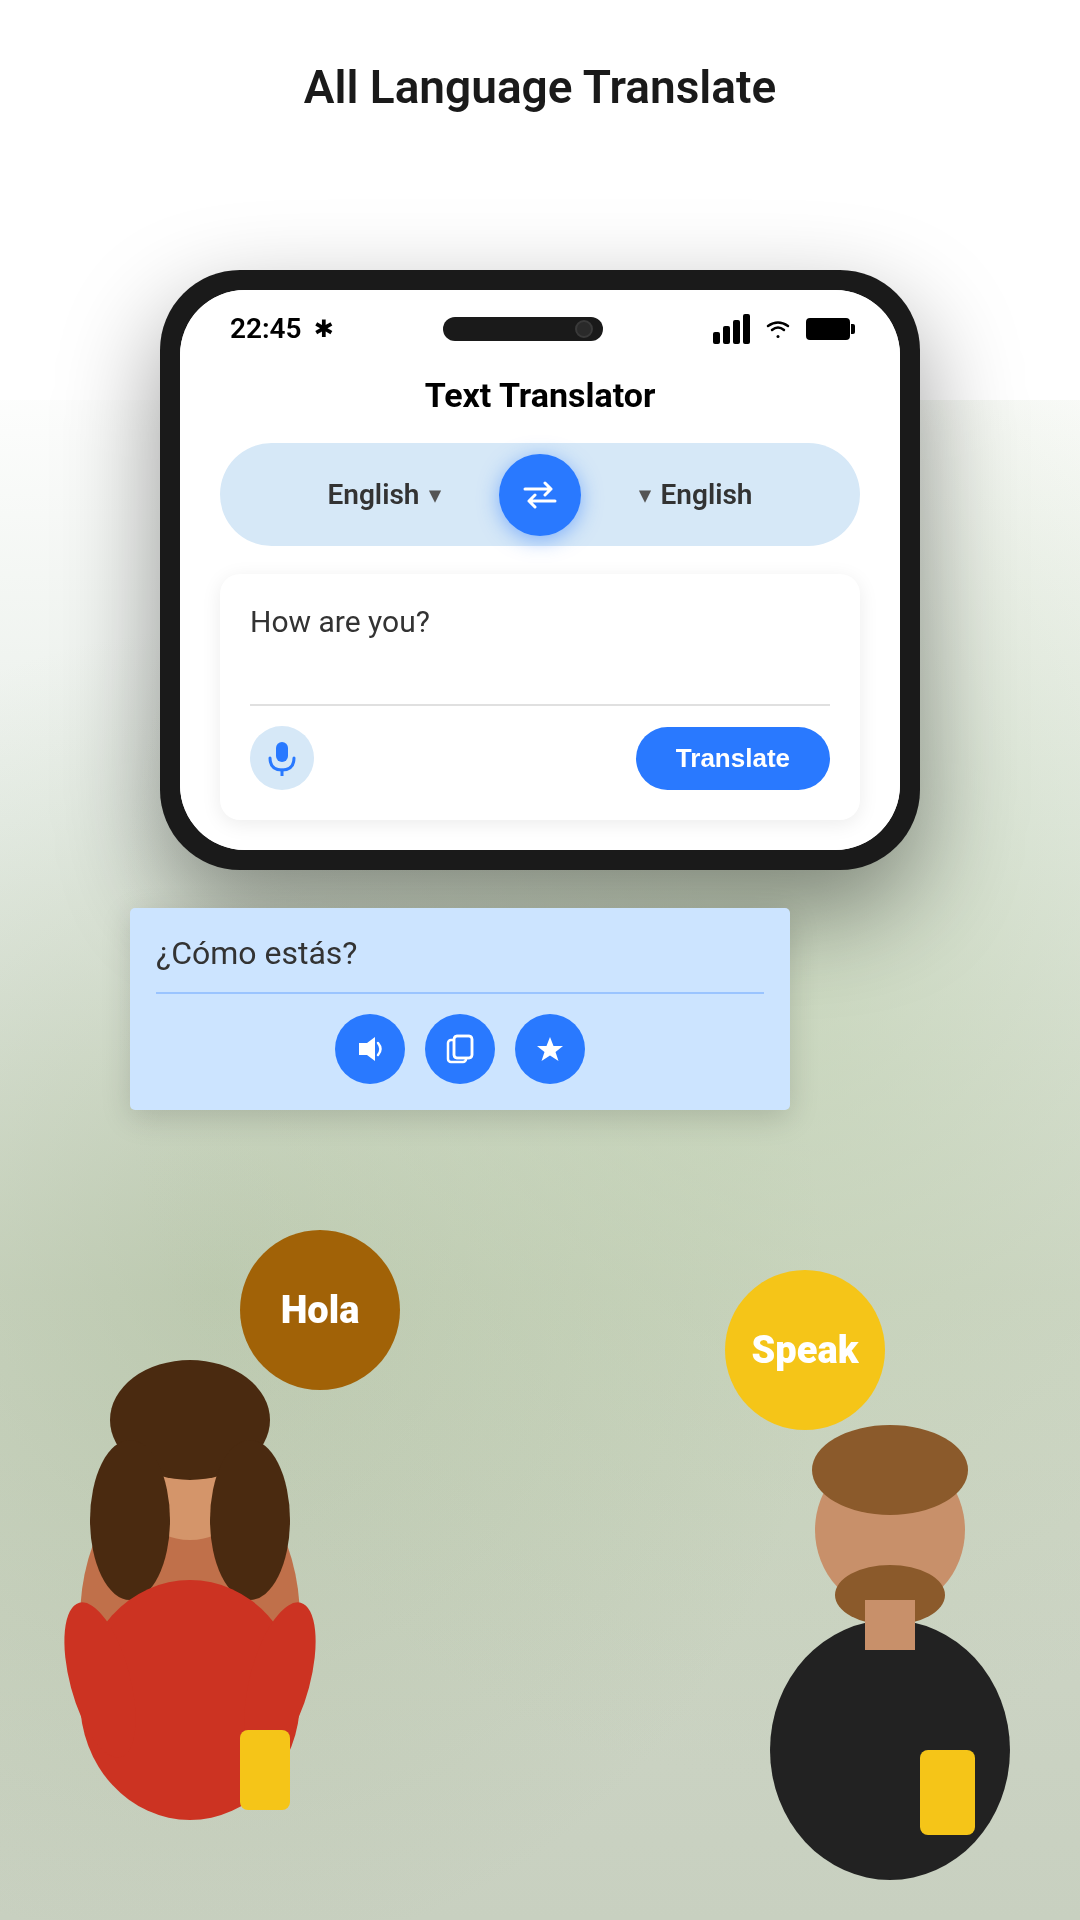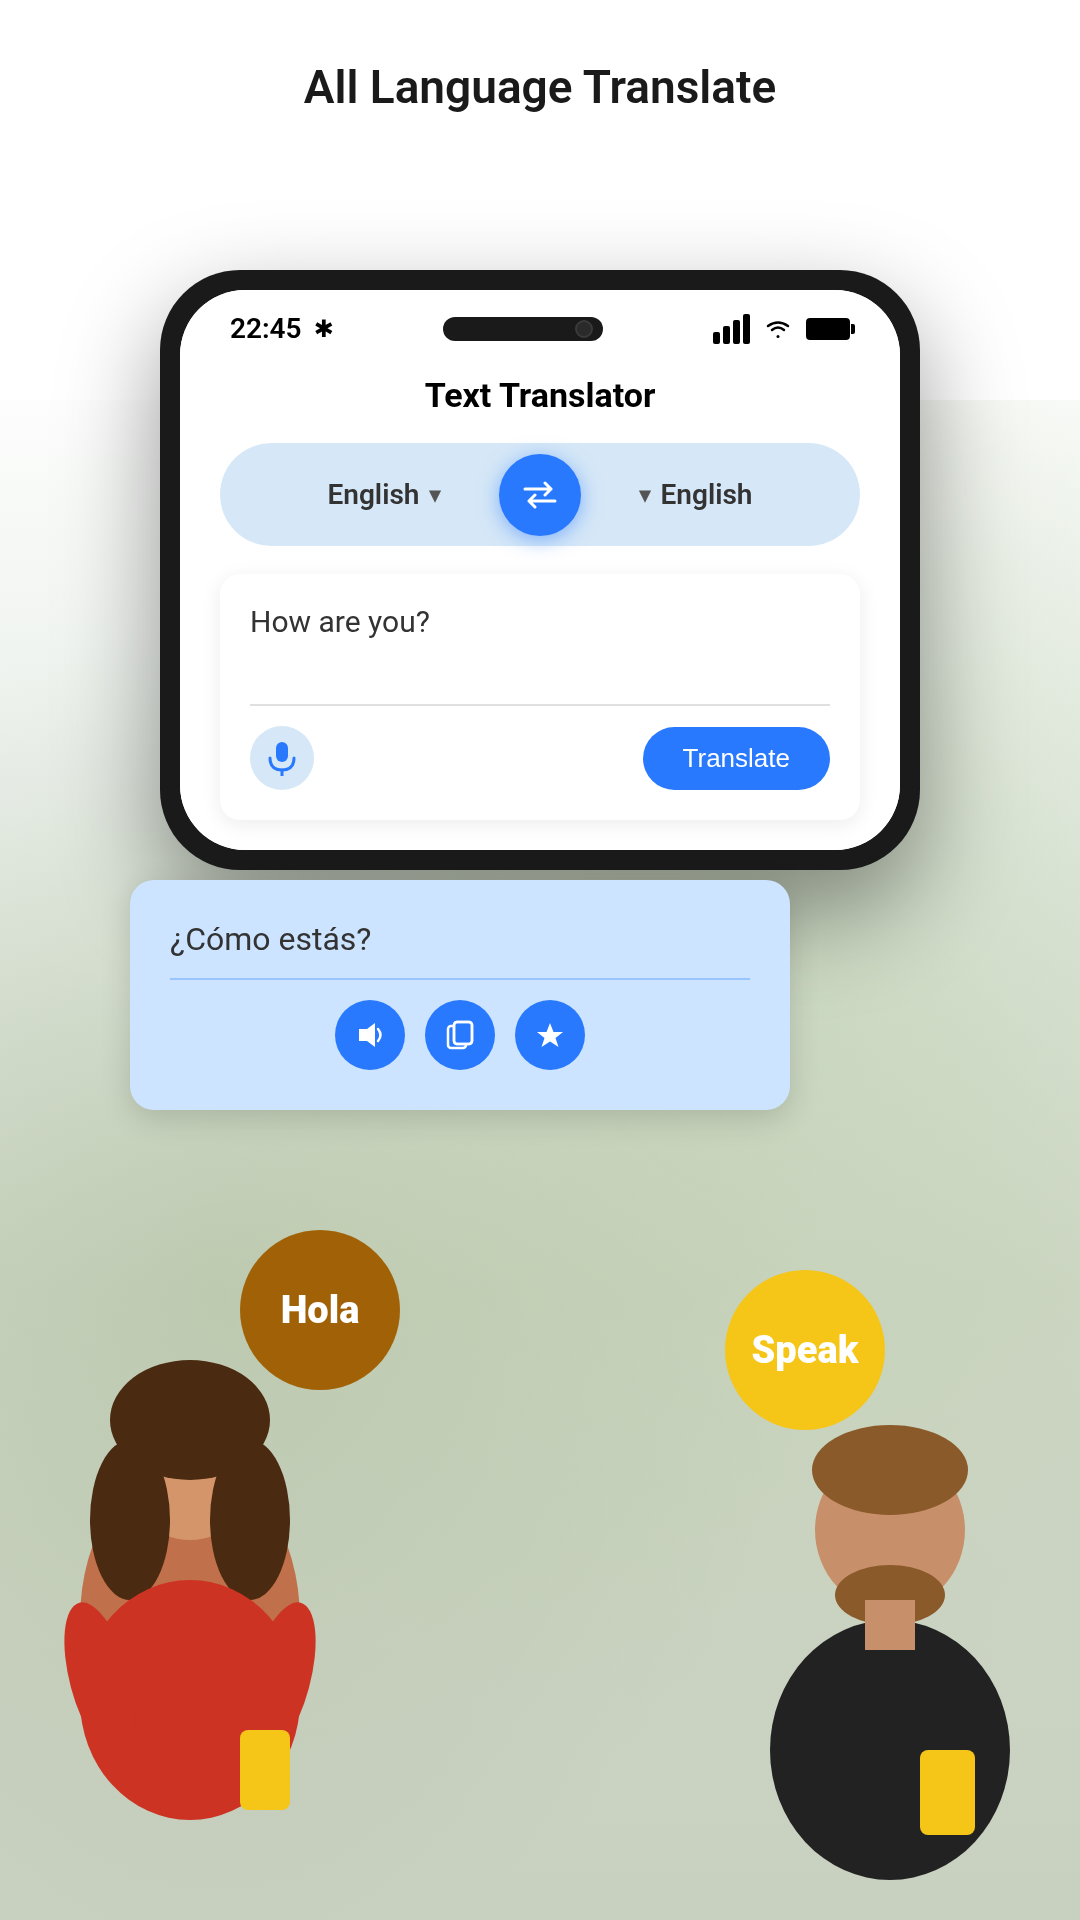--- a/index.html
+++ b/index.html
@@ -244,33 +244,33 @@
       cursor: pointer;
     }
 
     .translate-btn {
       background: #2979ff;
       color: white;
       border: none;
       border-radius: 40px;
       padding: 16px 40px;
       font-size: 26px;
-      font-weight: 400;
+      font-weight: 700;
       cursor: pointer;
     }
 
     
     .translation-result {
       position: absolute;
       bottom: -240px;
       left: -30px;
       right: 130px;
       background: #cce4ff;
-      border-radius: 24px;
-      padding: 40px;
+      border-radius: 5px;
+      padding: 26px;
       z-index: 30;
       box-shadow: 0 8px 30px rgba(0,0,0,0.15);
     }
 
     .translated-text {
       font-size: 32px;
       color: #333;
       margin-bottom: 20px;
     }
 

